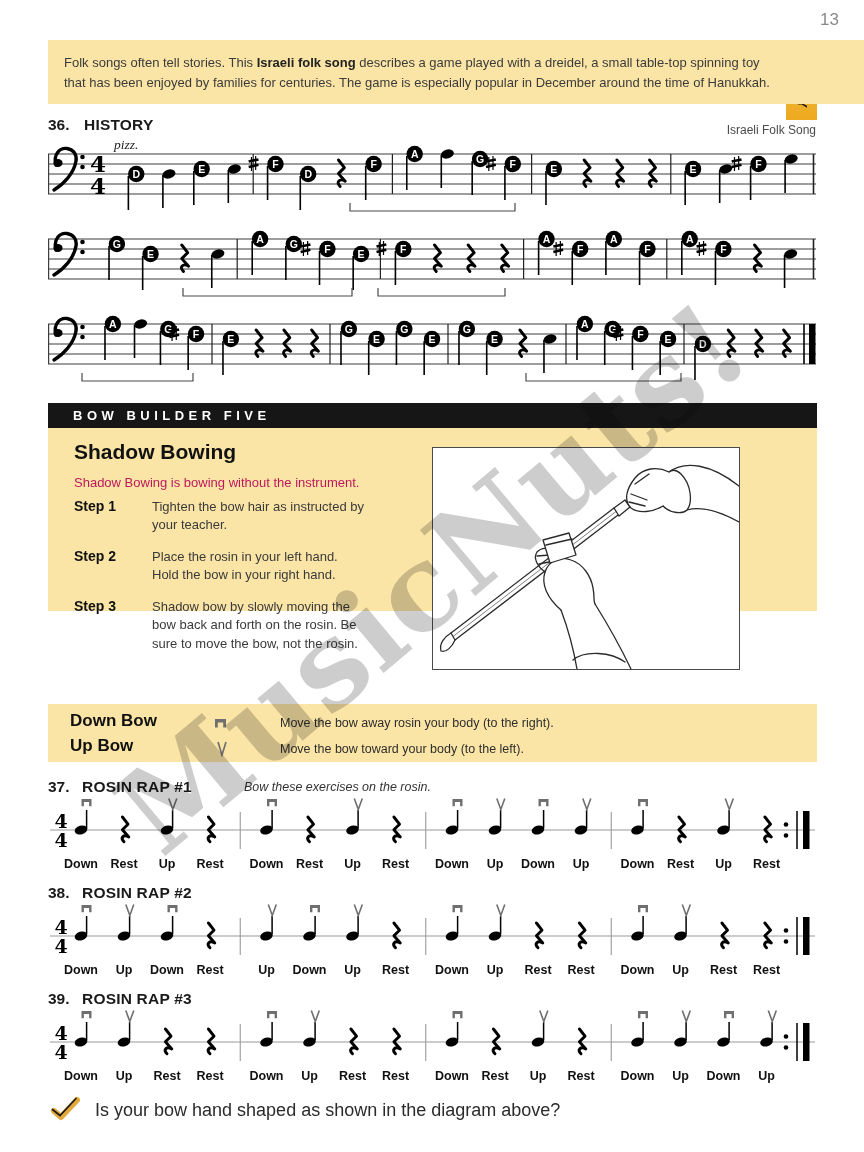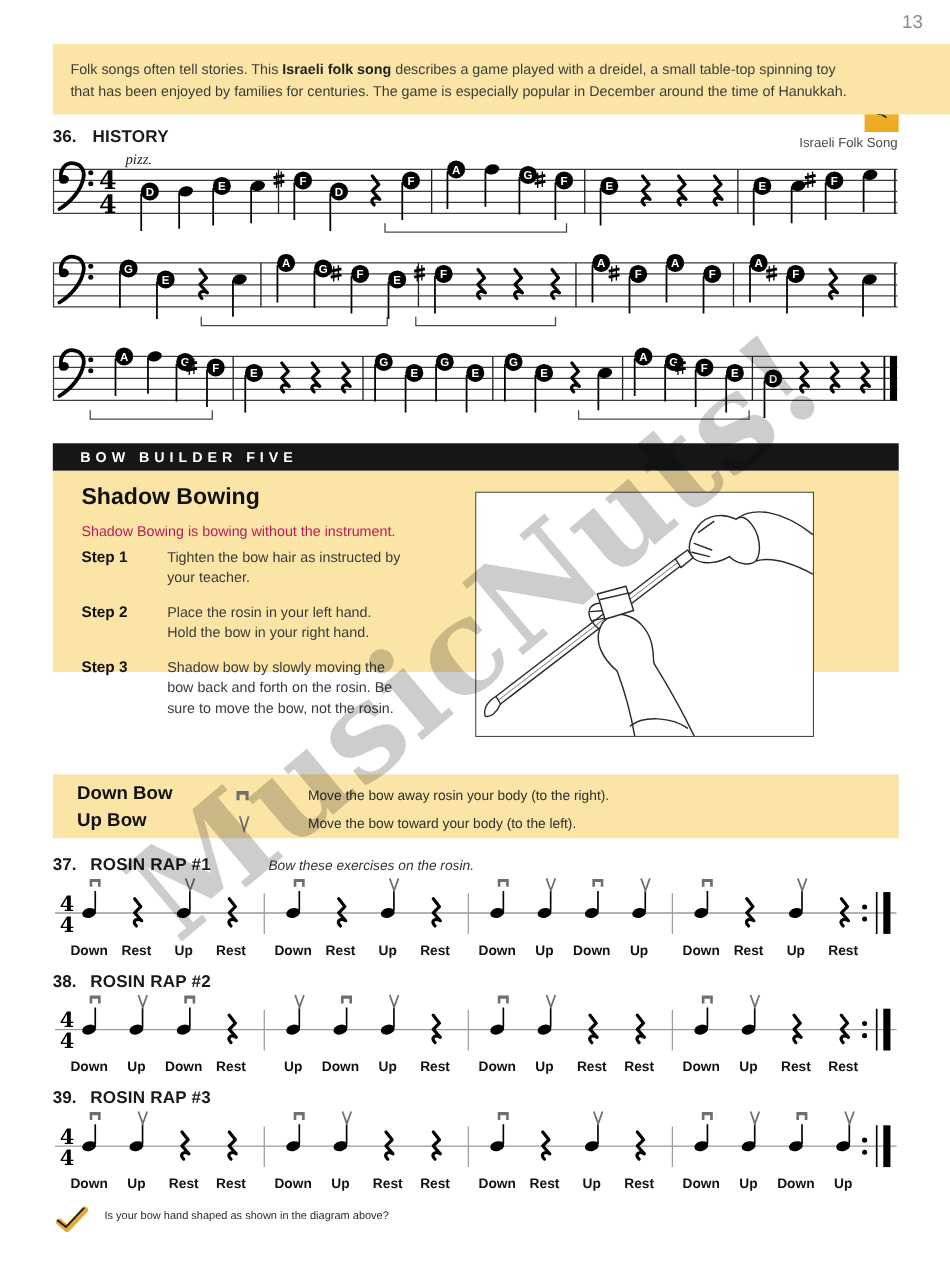--- a/index.html
+++ b/index.html
@@ -41,21 +41,21 @@
   .illustration{left:384px;top:19px;width:306px;height:221px;background:#fff;border:1.5px solid #4a4a4a;box-sizing:content-box;}
   .terms-box{left:48px;top:704px;width:769px;height:58px;background:var(--panel-yellow);}
   .term{font-weight:bold;font-size:17px;color:#111;}
   .term-def{font-size:12.5px;color:#2d2d2d;}
   .rx{left:48px;width:769px;height:100px;}
   .rx37{top:778px;} .rx38{top:884px;} .rx39{top:990px;}
   .rx .ex-number{left:0;top:0;}
   .rx .ex-title{left:34px;top:0;}
   .rx-sub{left:196px;top:2px;font-style:italic;font-size:12.5px;color:#333;}
   .rx svg{left:0;top:19px;}
-  .footer-q{left:95px;top:1100px;font-size:10px;color:#2b2b2b;}
+  .footer-q{left:95px;top:1100px;font-size:18px;color:#2b2b2b;}
   .check-icon{left:50px;top:1096px;}
   .watermark{left:432px;top:578px;transform:translate(-50%,-50%) rotate(-40deg);
       font-family:"DejaVu Serif",serif;font-weight:bold;font-size:118px;color:#c2c2c2;
       mix-blend-mode:multiply;opacity:0.82;white-space:nowrap;pointer-events:none;z-index:40;
       letter-spacing:1px;}
 </style>
 </head>
 <body>
 
 <div class="page">

